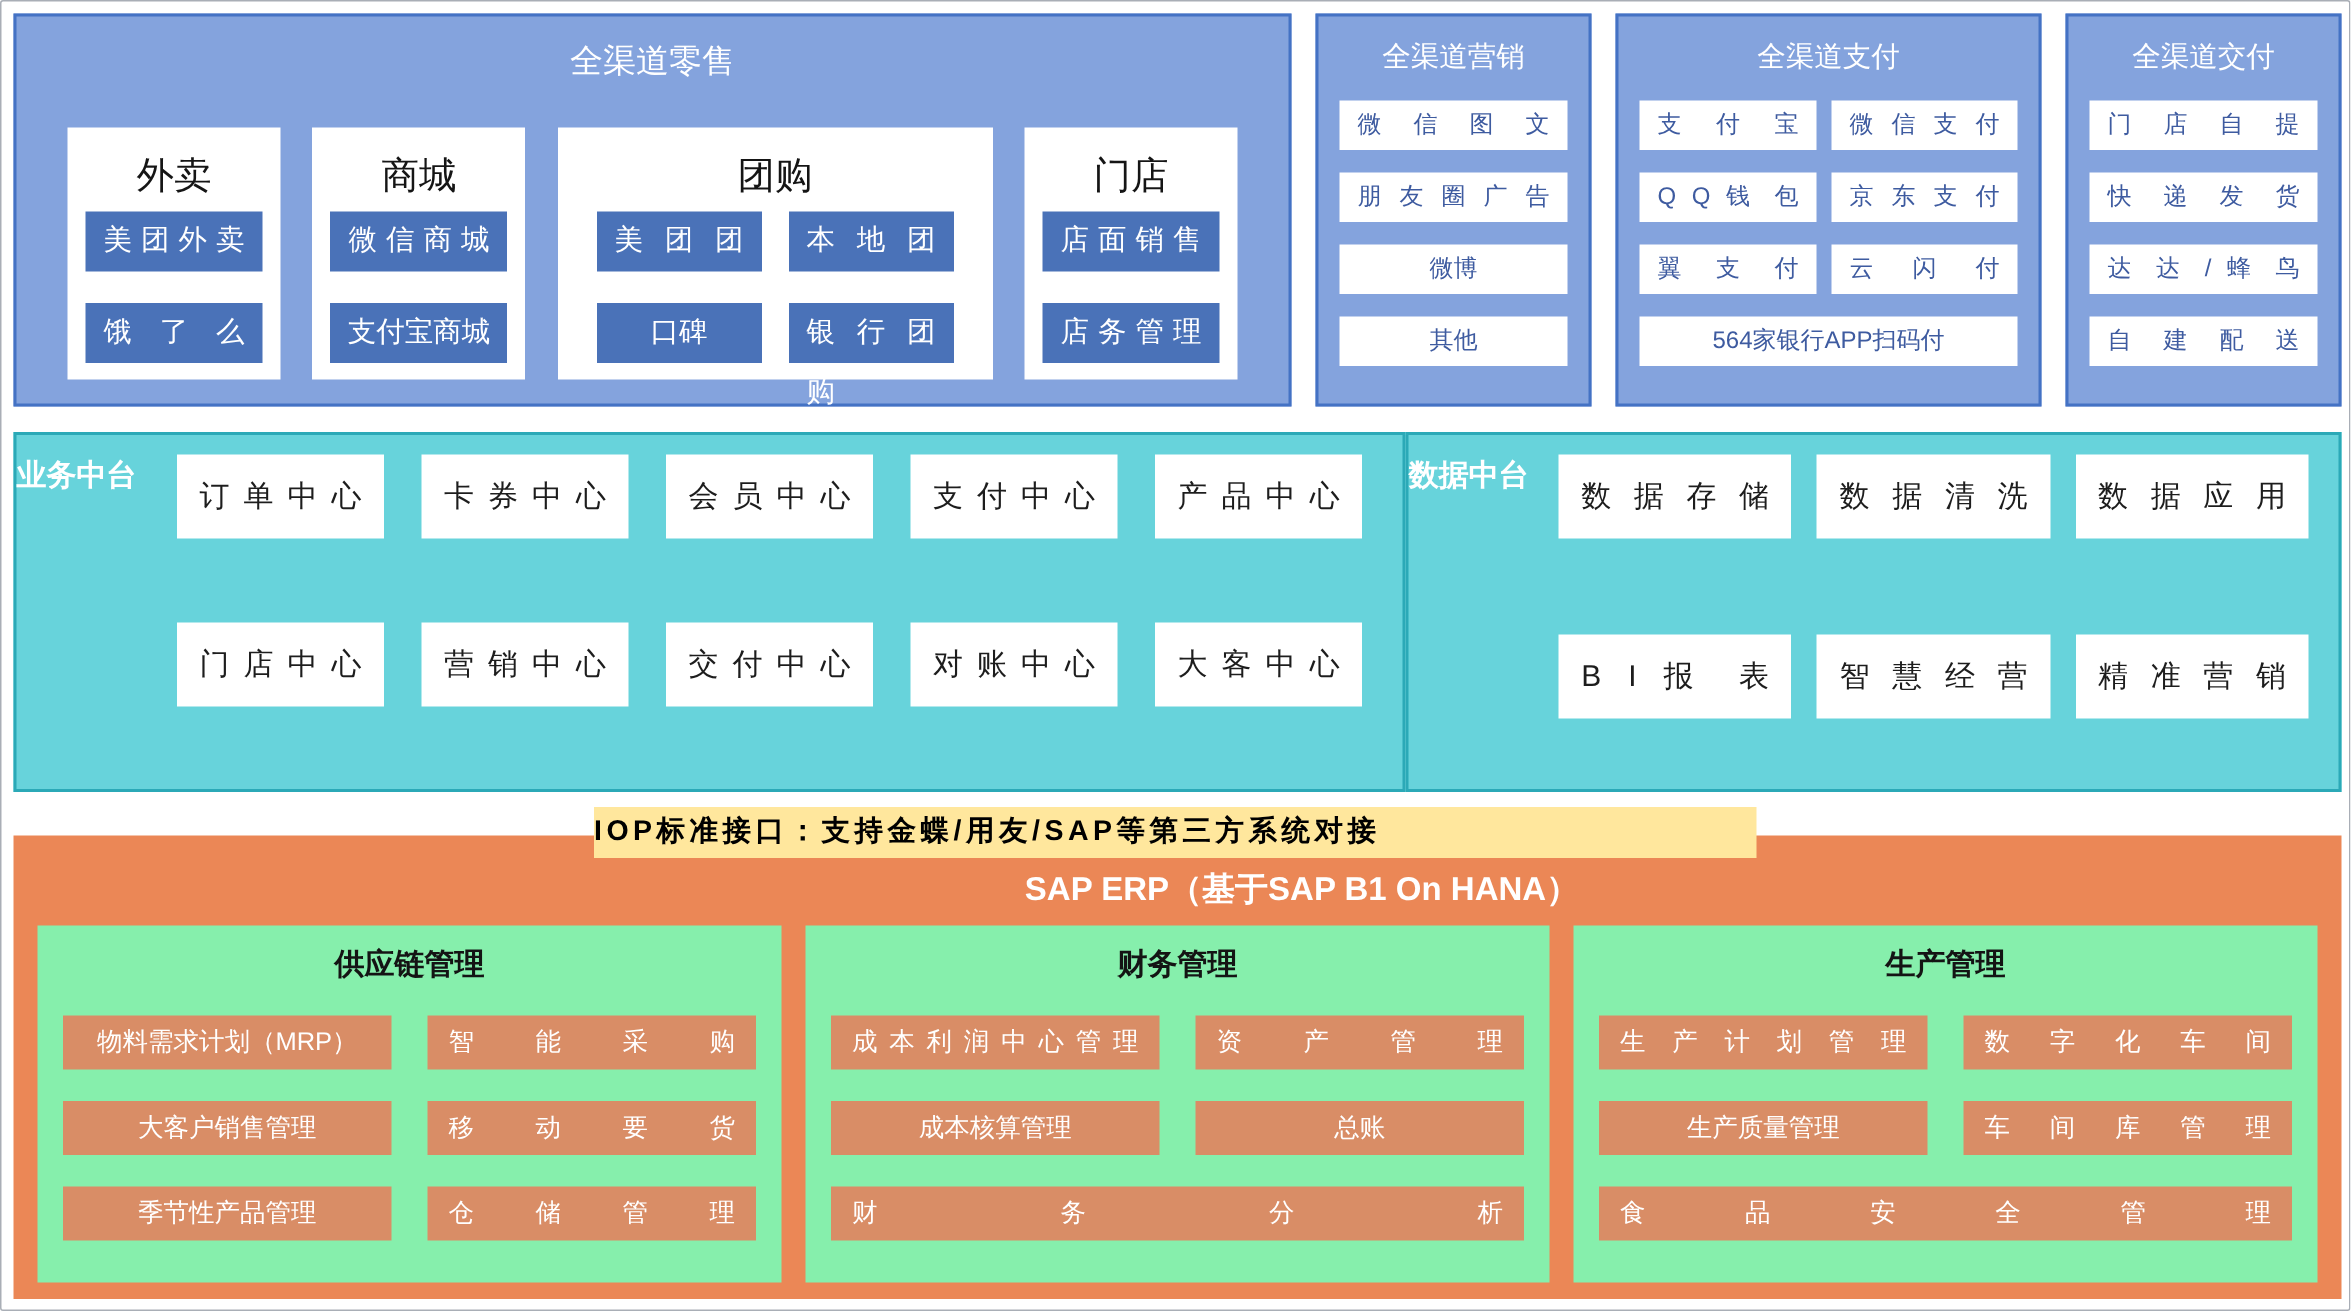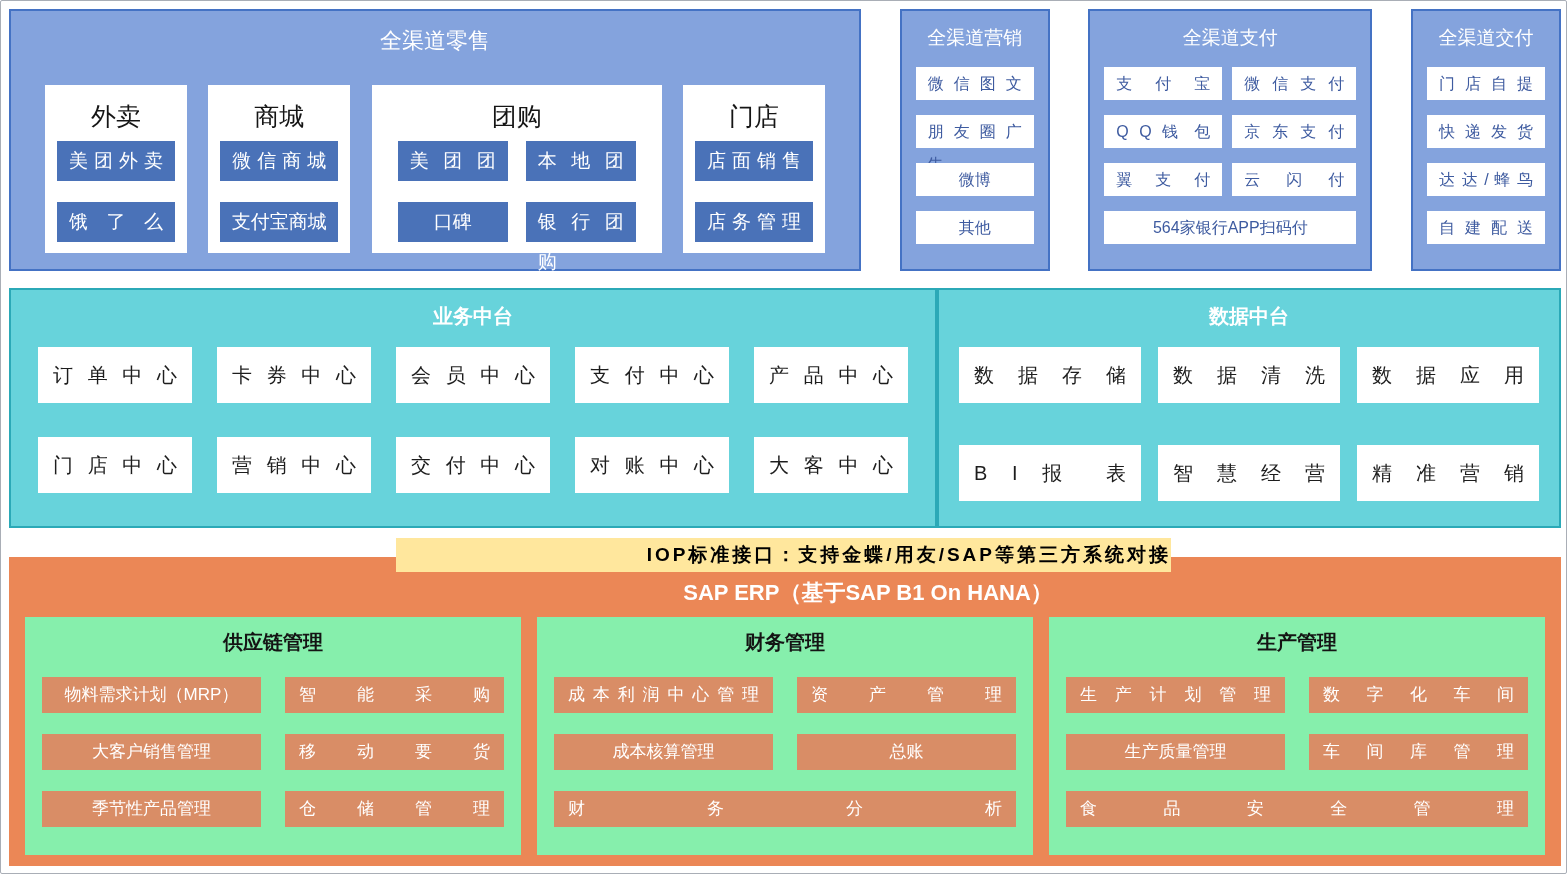--- a/index.html
+++ b/index.html
@@ -10,21 +10,21 @@
     padding: 8px 5px 9px 8px; overflow: hidden;
   }
   
   .row1 { display: flex; justify-content: space-between; height: 262px; }
   .panel-blue {
     background: var(--panel-blue-bg, #84A3DD);
     border: 2px solid var(--panel-blue-border, #4472C4);
     display: flex; flex-direction: column;
   }
   .p-retail  { width: 852px; }
-  .p-sm      { width: 150px; }
+  .p-sm      { width: 184px; }
   .p-pay     { width: 284px; }
   .ptitle { color: #fff; font-weight: normal; text-align: center; font-size: 19px; padding: 14px 0 10px; }
   .p-retail .ptitle { font-size: 22px; padding: 15px 0 12px; }
 
   .retail-body { flex: 1; display: flex; justify-content: space-between; padding: 0 34px 16px; }
   .rsec { background: #fff; display: flex; flex-direction: column; padding: 0 12px; margin-top: 17px; }
   .w142 { width: 142px; }
   .w290 { width: 290px; }
   .rsec-title { text-align: center; font-size: 25px; color: #151515; padding: 15px 0 4px; }
   .vchips { flex: 1; display: flex; flex-direction: column; justify-content: center; gap: 21px; padding-bottom: 8px; }
@@ -38,37 +38,37 @@
 
   .sp-body { flex: 1; display: flex; flex-direction: column; gap: 15px; padding: 6px 14px 20px; }
   .pay-grid { flex: 1; display: grid; grid-template-columns: 1fr 1.05fr; gap: 15px 10px; align-content: start; padding: 6px 14px 12px; }
   .span2 { grid-column: 1 / 3; }
 
   
   .row2 { display: flex; justify-content: space-between; height: 240px; margin-top: 17px; }
   .panel-teal {
     background: var(--teal-bg, #67D3DB);
     border: 2px solid var(--teal-border, #2BA9B7);
-    display: flex; flex-direction: column; justify-content: flex-end;
+    display: flex; flex-direction: row; justify-content: flex-end;
   }
   .p-business { width: 967px; }
   .p-data     { width: 650px; }
   .tz-title { color: #fff; font-weight: bold; font-size: 20px; text-align: center; padding: 13px 0 4px; }
   .tz-body { flex: 1; display: grid; gap: 25px 25px; padding: 13px 27px 24px; }
   .cols5 { grid-template-columns: repeat(5, 1fr); }
   .cols3 { grid-template-columns: repeat(3, 1fr); gap: 40px 17px; padding: 13px 20px 24px; }
   .chip-teal { background: #fff; color: #1d1d1d; height: 56px; line-height: 56px; font-size: 20px; }
   .chip-teal.dist { padding: 0 15px; }
 
   
   .erp { position: relative; margin-top: 29px; height: 309px; background: var(--orange-bg, #EB8756); }
   .iop {
     position: absolute; top: -19px; left: 387px; width: 775px; height: 34px;
     background: var(--banner-yellow, #FFE79D); color: #000;
-    font-weight: bold; font-size: 19px; line-height: 34px; text-align: right; letter-spacing: 3px;
+    font-weight: bold; font-size: 19px; line-height: 34px; text-align: left; letter-spacing: 3px;
   }
   .erp-title { color: #fff; font-weight: bold; font-size: 22px; text-align: center; padding: 21px 0 9px 166px; }
   .erp-body { display: flex; gap: 16px; padding: 0 16px; height: 238px; }
   .module { background: #86efac; flex: 1; display: flex; flex-direction: column; padding: 0 17px; }
   .m-title { text-align: center; font-size: 20px; font-weight: bold; color: #141414; padding: 12px 0 2px; }
   .m-grid { flex: 1; display: grid; grid-template-columns: 1fr 1fr; gap: 21px 24px; align-content: center; padding-bottom: 10px; }
   .chip-orange { background: var(--orange-chip, #D98D66); color: #fff; height: 36px; line-height: 36px; font-size: 17px; }
   .chip-orange.dist { padding: 0 14px; }
 </style>
 </head>

